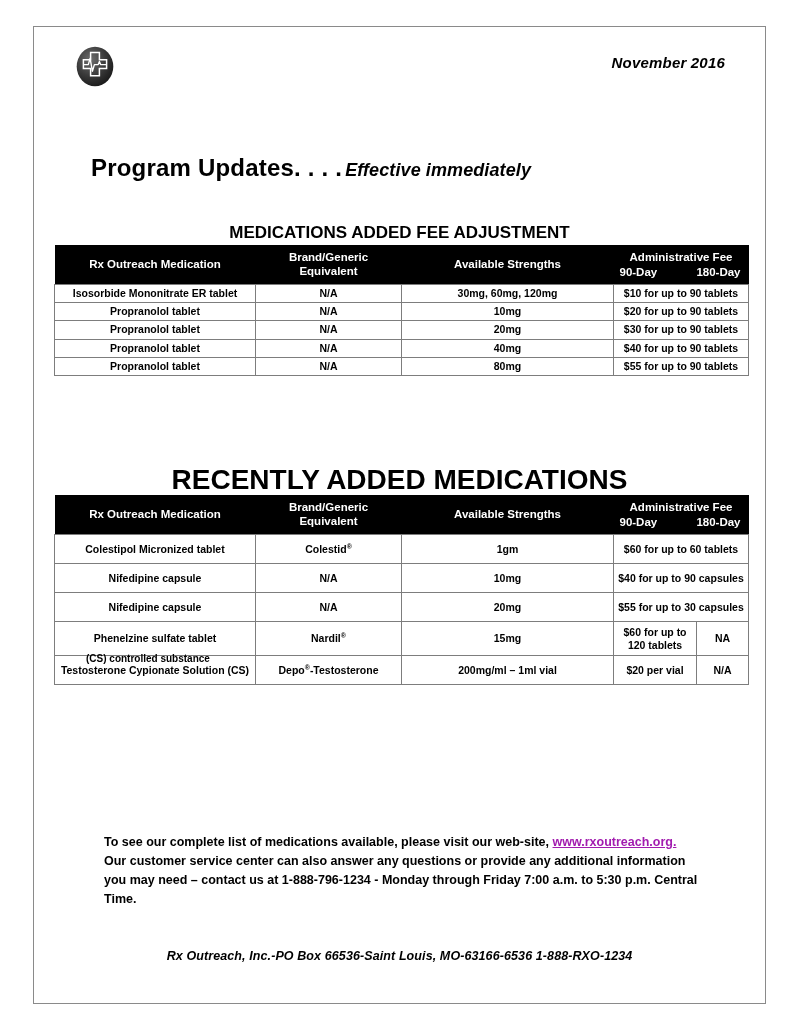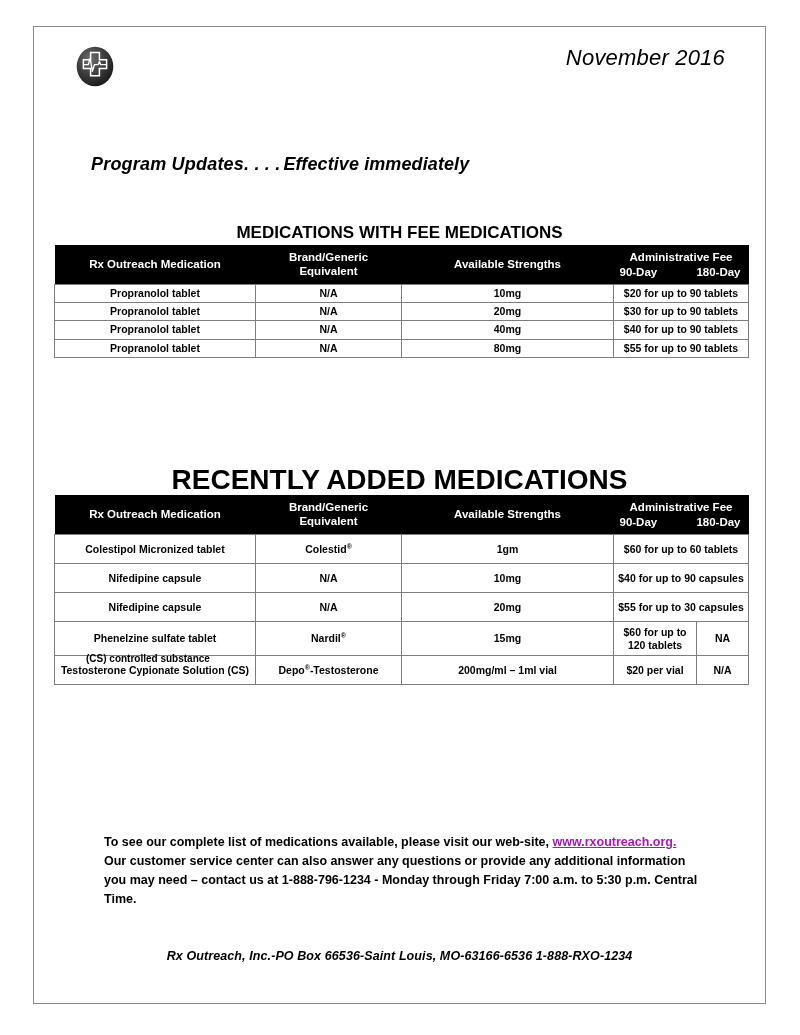--- a/index.html
+++ b/index.html
@@ -75,38 +75,37 @@
   }
   #logo-wordmark .reg {
     font-size: 10px;
     vertical-align: 11px;
     font-weight: normal;
     margin-left: 1px;
   }
   #issue-date {
     position: absolute;
     right: 40px;
-    top: 18px;
-    font-size: 22px;
+    top: 27px;
+    font-size: 15px;
     font-style: italic;
-    font-weight: normal;
+    font-weight: bold;
     letter-spacing: 0.2px;
     white-space: nowrap;
   }
 
   
   #headline {
     position: absolute;
     left: 57px;
     top: 127px;
     white-space: nowrap;
   }
   #headline .big {
-    font-size: 18px;
-    font-style: italic;
+    font-size: 24px;
     font-weight: bold;
     letter-spacing: 0.2px;
   }
   #headline .small {
     font-size: 18px;
     font-style: italic;
     font-weight: bold;
     letter-spacing: 0.1px;
     margin-left: 3px;
   }
@@ -269,21 +268,21 @@
         </svg>
       </div>
 
       <div id="issue-date">November 2016</div>
     </div>
 
     <div id="headline">
       <span class="big">Program Updates. . . .</span><span class="small">Effective immediately</span>
     </div>
 
-    <div class="section-title" id="title-fee-adjustment">MEDICATIONS WITH FEE MEDICATIONS</div>
+    <div class="section-title" id="title-fee-adjustment">MEDICATIONS ADDED FEE ADJUSTMENT</div>
 
     <table class="rx-table" id="table-fee-adjustment">
       <colgroup>
         <col class="c-med">
           <col class="c-bge">
           <col class="c-str">
           <col class="c-fee">
       </colgroup>
       <thead>
         <tr>
@@ -305,20 +304,26 @@
               <span class="fee-sub">
                 <span>90-Day</span>
                 <span>180-Day</span>
               </span>
             </div>
           </th>
         </tr>
       </thead>
       <tbody>
         <tr>
+          <td>Isosorbide Mononitrate ER tablet</td>
+          <td>N/A</td>
+          <td>30mg, 60mg, 120mg</td>
+          <td>$10 for up to 90 tablets</td>
+        </tr>
+        <tr>
           <td>Propranolol tablet</td>
           <td>N/A</td>
           <td>10mg</td>
           <td>$20 for up to 90 tablets</td>
         </tr>
         <tr>
           <td>Propranolol tablet</td>
           <td>N/A</td>
           <td>20mg</td>
           <td>$30 for up to 90 tablets</td>

